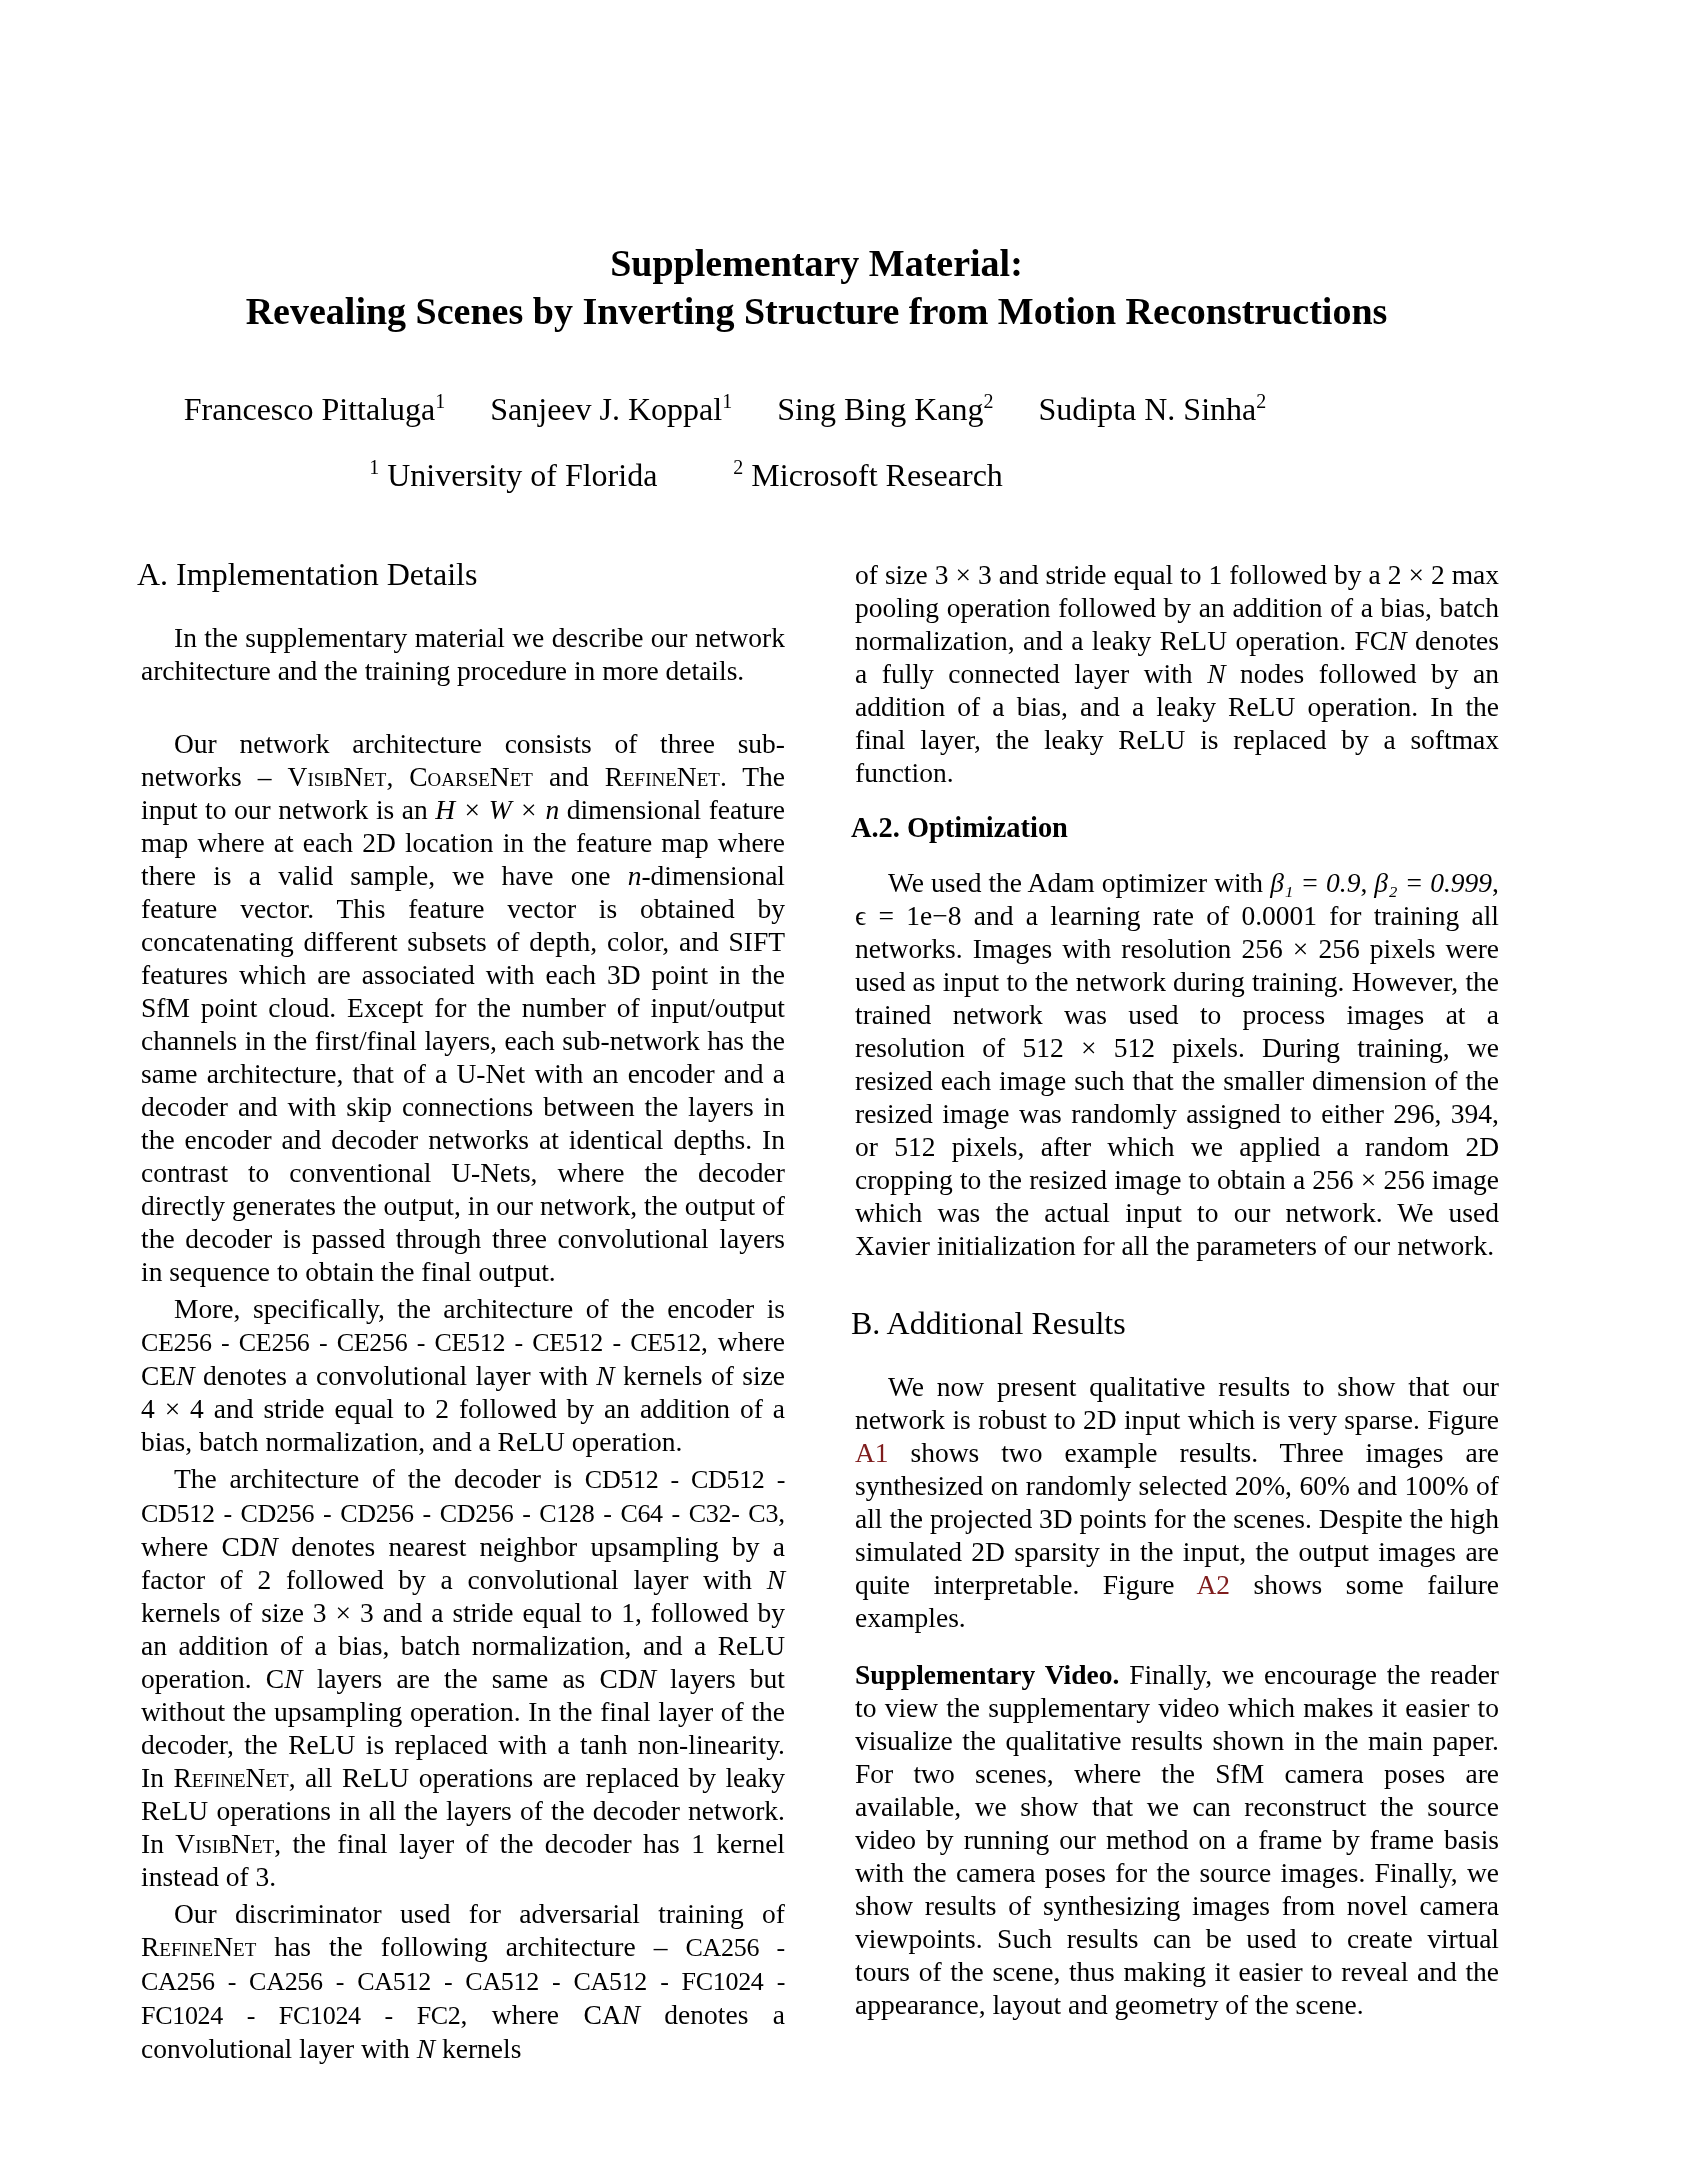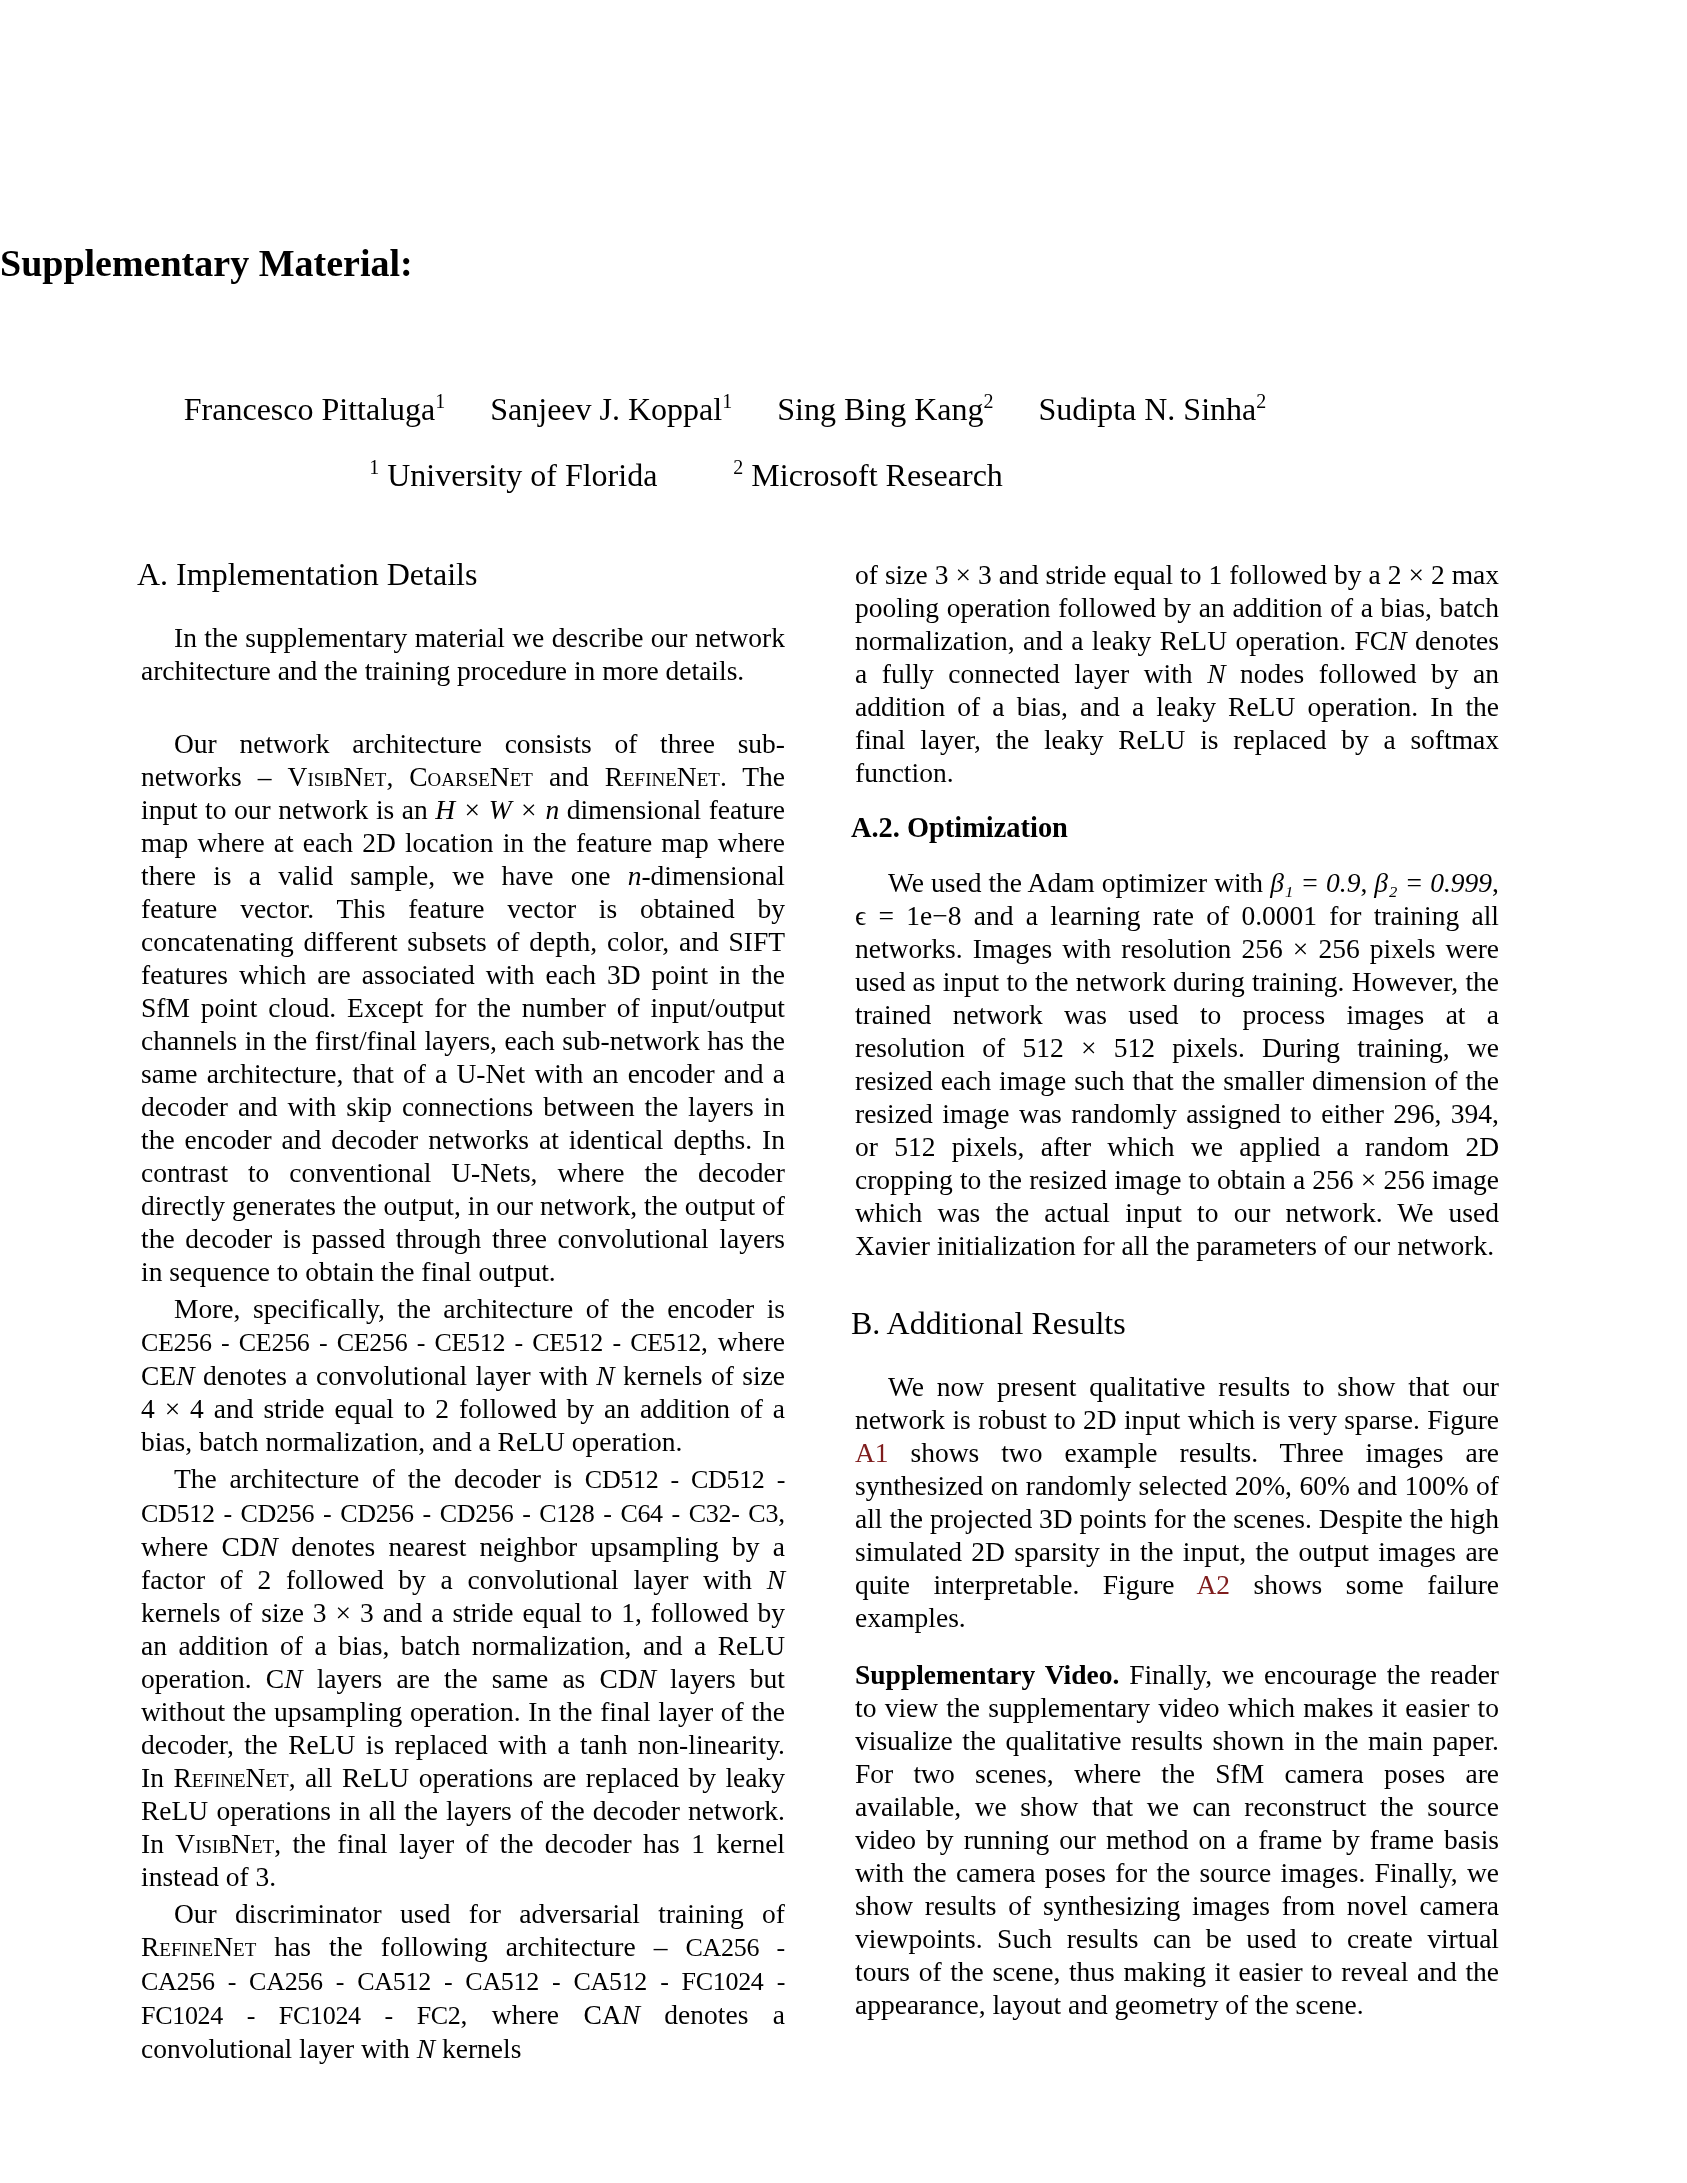--- a/index.html
+++ b/index.html
@@ -1,18 +1,18 @@
 <!DOCTYPE html>
 <html style="font-size:10.6px"><head>
 <meta charset="utf-8">
 <style>
   html, body { margin: 0; padding: 0; background: #ffffff; }
   body { width: 1687px; height: 2183px; position: relative; overflow: hidden;
          font-family: "Liberation Serif", "DejaVu Serif", serif; color: #000; }
-  .title { position: absolute; top: 239px; left: 0; width: 1633px; text-align: left;
+  .title { position: absolute; top: 239px; left: 0; width: 1633px; text-align: center;
            font-weight: bold; font-size: 38px; line-height: 48px; }
   .authors { position: absolute; top: 389px; left: 0; width: 1450px; text-align: center;
              font-size: 32px; line-height: 40px; }
   .authors span.author { margin: 0 18.5px; }
   .affils { position: absolute; top: 455px; left: 0; width: 1372px; text-align: center;
             font-size: 32px; line-height: 40px; }
   .affils span.affil { margin: 0 34px; }
   sup { font-size: 20px; vertical-align: 12px; line-height: 0; }
   .col { position: absolute; top: 554px; width: 652px; font-size: 27.5px; line-height: 33px; }
   .col.left { left: 137px; }
@@ -28,20 +28,21 @@
   .runin { font-weight: bold; }
   .sp-h2 { height: 22.5px; }
   .sp-h3 { height: 16px; }
   .sp-sec { height: 37px; }
 </style>
 </head>
 <body>
 
 <div class="title">
   <div>Supplementary Material:</div>
+  <div>Revealing Scenes by Inverting Structure from Motion Reconstructions</div>
 </div>
 
 <div class="authors">
   <span class="author"><span>Francesco Pittaluga</span><sup>1</sup></span>
   <span class="author"><span>Sanjeev J. Koppal</span><sup>1</sup></span>
   <span class="author"><span>Sing Bing Kang</span><sup>2</sup></span>
   <span class="author"><span>Sudipta N. Sinha</span><sup>2</sup></span>
 </div>
 
 <div class="affils">

